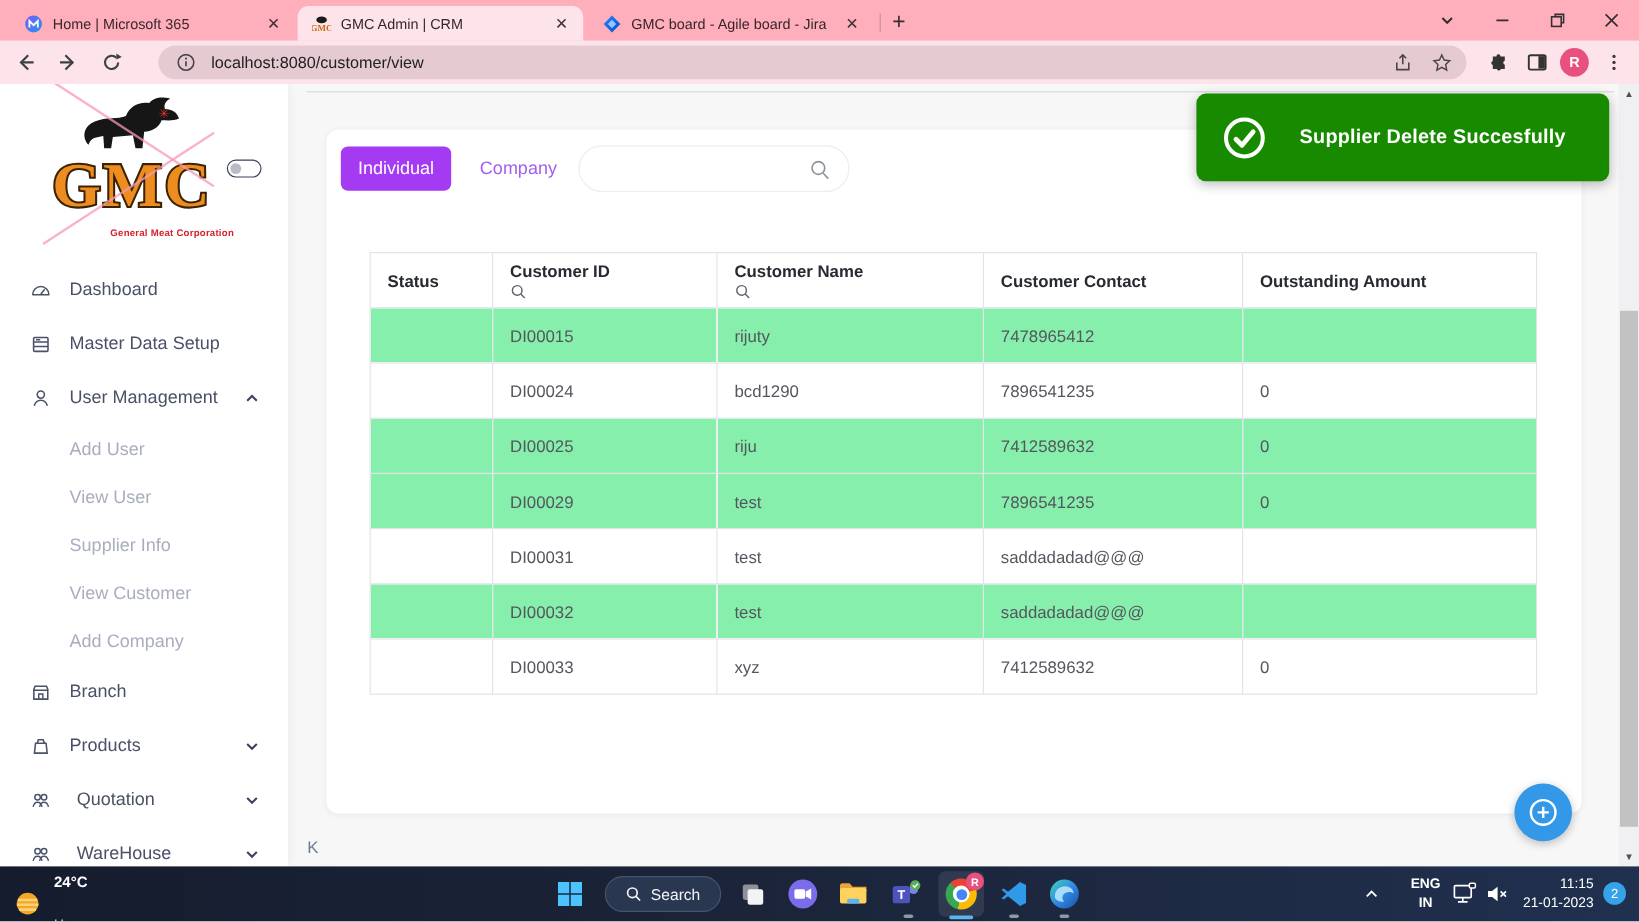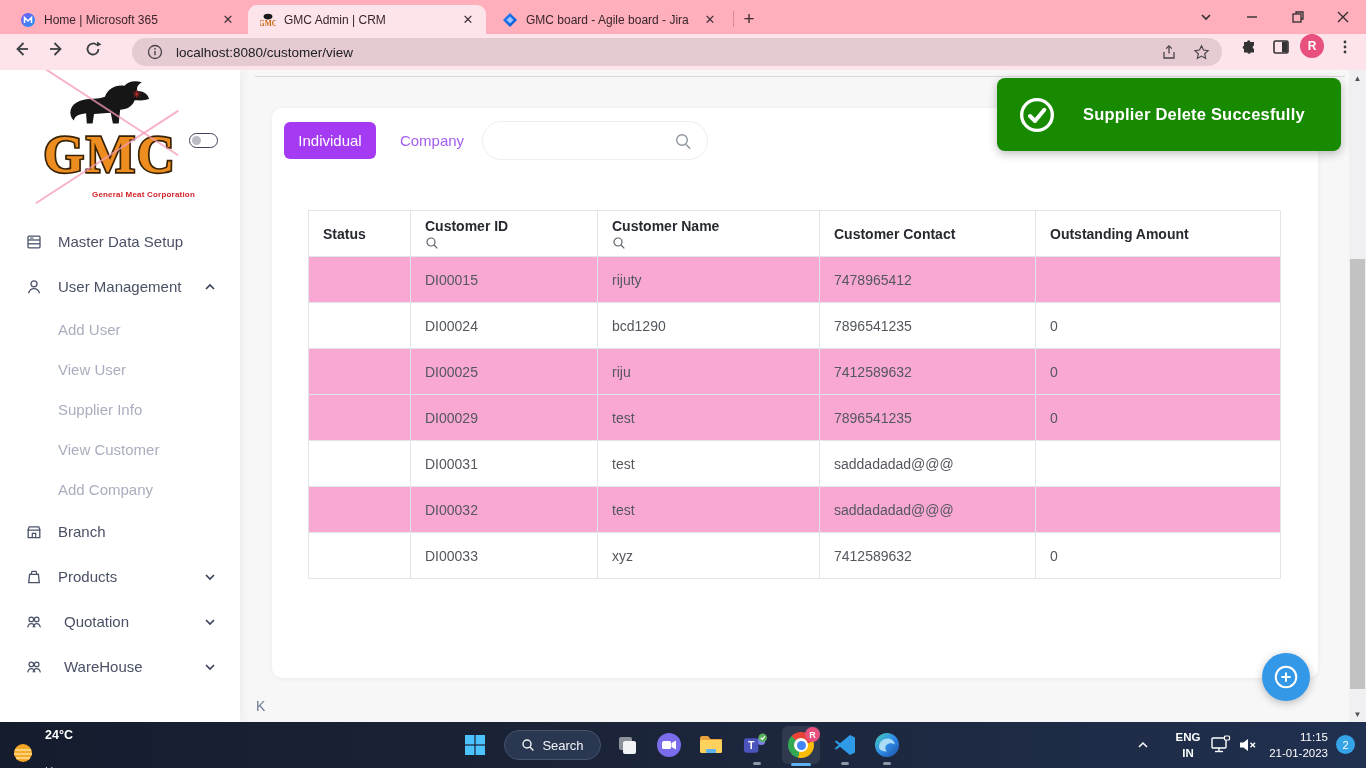--- a/index.html
+++ b/index.html
@@ -13,21 +13,21 @@
   .tab .favicon { width:16px; height:16px; margin-right:8px; flex:0 0 16px; }
   .tab .title { flex:1; overflow:hidden; white-space:nowrap; }
   .tab .close { width:16px; height:16px; margin-left:8px; display:flex; align-items:center; justify-content:center;
                 border-radius:50%; color:#41333a; font-size:13px; }
   .tab.active { background:#fde4ea; }
   .tab-sep { position:absolute; top:11px; width:1px; height:16px; background:rgba(0,0,0,.18); }
   .newtab { position:absolute; left:738px; top:8px; width:22px; height:22px; display:flex; align-items:center;
             justify-content:center; font-size:19px; color:#3c2b30; border-radius:50%; }
   .winctl { position:absolute; top:0; height:34px; width:46px; display:flex; align-items:center; justify-content:center; color:#2f2f2f; }
 
-  .toolbar { position:absolute; top:34px; left:0; width:1366px; height:36px; background:#fde4ea; display:flex; }
+  .toolbar { position:absolute; top:34px; left:0; width:1366px; height:36px; background:#fde4ea; display:flex; align-items:center; }
   .navbtn { width:30px; height:30px; display:flex; align-items:center; justify-content:center; margin-left:6px; color:#3c4043; }
   .omnibox { position:absolute; left:132px; top:4px; width:1090px; height:28px; background:#e6cad1; border-radius:14px;
              display:flex; align-items:center; padding:0 10px 0 12px; }
   .omnibox .url { font-size:13.5px; color:#202124; margin-left:10px; flex:1; }
   .obicon { width:22px; height:22px; display:flex; align-items:center; justify-content:center; color:#49434a; }
   .tbicon { width:26px; height:26px; display:flex; align-items:center; justify-content:center; color:#3a3a3a; }
   .avatar { width:24px; height:24px; border-radius:50%; background:#e8517e; color:#fff; font-size:12px; font-weight:bold;
             display:flex; align-items:center; justify-content:center; }
 
   
@@ -64,21 +64,21 @@
           background:#fff; }
   .searchbox input { position:absolute; left:20px; top:0; width:160px; height:37px; border:none; outline:none; font-size:14.5px;
           color:#3b3f46; font-family:inherit; background:transparent; }
   .searchbox .mag { position:absolute; right:14px; top:10px; color:#8d939c; }
 
   table.cust { position:absolute; left:36px; top:102px; width:972px; border-collapse:collapse; table-layout:fixed; }
   table.cust th, table.cust td { border:1px solid #e1e4e8; height:46px; padding:0 0 0 14px; text-align:left; vertical-align:middle;
           font-size:14px; overflow:hidden; white-space:nowrap; }
   table.cust th { color:#272a31; font-weight:bold; background:#fff; }
   table.cust td { color:#54575e; }
-  table.cust tr.stripe td { background:#f9a8d4; }
+  table.cust tr.stripe td { background:#86efac; }
   th .hmag { vertical-align:-2px; margin-left:5px; color:#5d626b; }
   .col-status{width:102px;} .col-id{width:187px;} .col-name{width:222px;} .col-contact{width:216px;} .col-amt{width:245px;}
 
   .toast { position:absolute; left:757px; top:8px; width:344px; height:73px; background:#178a00; border-radius:8px;
            box-shadow:0 3px 10px rgba(0,0,0,.25); display:flex; align-items:center; z-index:5; }
   .toast .ticon { margin-left:20px; }
   .toast .tmsg { color:#fff; font-size:16.5px; font-weight:bold; margin-left:26px; letter-spacing:.2px; }
 
   .fab { position:absolute; left:1022px; top:583px; width:48px; height:48px; border-radius:50%; background:#3498e8;
          box-shadow:0 2px 8px rgba(0,0,0,.25); display:flex; align-items:center; justify-content:center; }
@@ -274,20 +274,30 @@
         <div class="wline" style="top:30px; transform:rotate(33deg);"></div>
         <div class="wline" style="top:78px; transform:rotate(-33deg);"></div>
       </div>
       <div class="toggle">
           <div class="knob"></div>
         </div>
       <nav class="nav" id="sidenav">
           <div class="nav-item">
             <span class="nicon">
               <svg width="20" height="20" viewBox="0 0 20 20">
+                <path d="M3.2 13.6a6.8 6.8 0 0 1 13.6 0" fill="none" stroke="currentColor" stroke-width="1.3"></path>
+                <line x1="3" y1="13.6" x2="17" y2="13.6" stroke="currentColor" stroke-width="1.3"></line>
+                <line x1="10" y1="13.2" x2="13.2" y2="9" stroke="currentColor" stroke-width="1.3"></line>
+              </svg>
+            </span>
+            <span class="nlabel">Dashboard</span>
+          </div>
+          <div class="nav-item">
+            <span class="nicon">
+              <svg width="20" height="20" viewBox="0 0 20 20">
                 <rect x="4" y="4.2" width="12" height="11.6" rx="1" fill="none" stroke="currentColor" stroke-width="1.3"></rect>
                 <line x1="4" y1="8" x2="16" y2="8" stroke="currentColor" stroke-width="1.3"></line>
                 <line x1="4" y1="11.8" x2="16" y2="11.8" stroke="currentColor" stroke-width="1.3"></line>
                 <line x1="6" y1="6.1" x2="9.5" y2="6.1" stroke="currentColor" stroke-width="1.1"></line>
               </svg>
             </span>
             <span class="nlabel">Master Data Setup</span>
           </div>
           <div class="nav-item">
             <span class="nicon">

